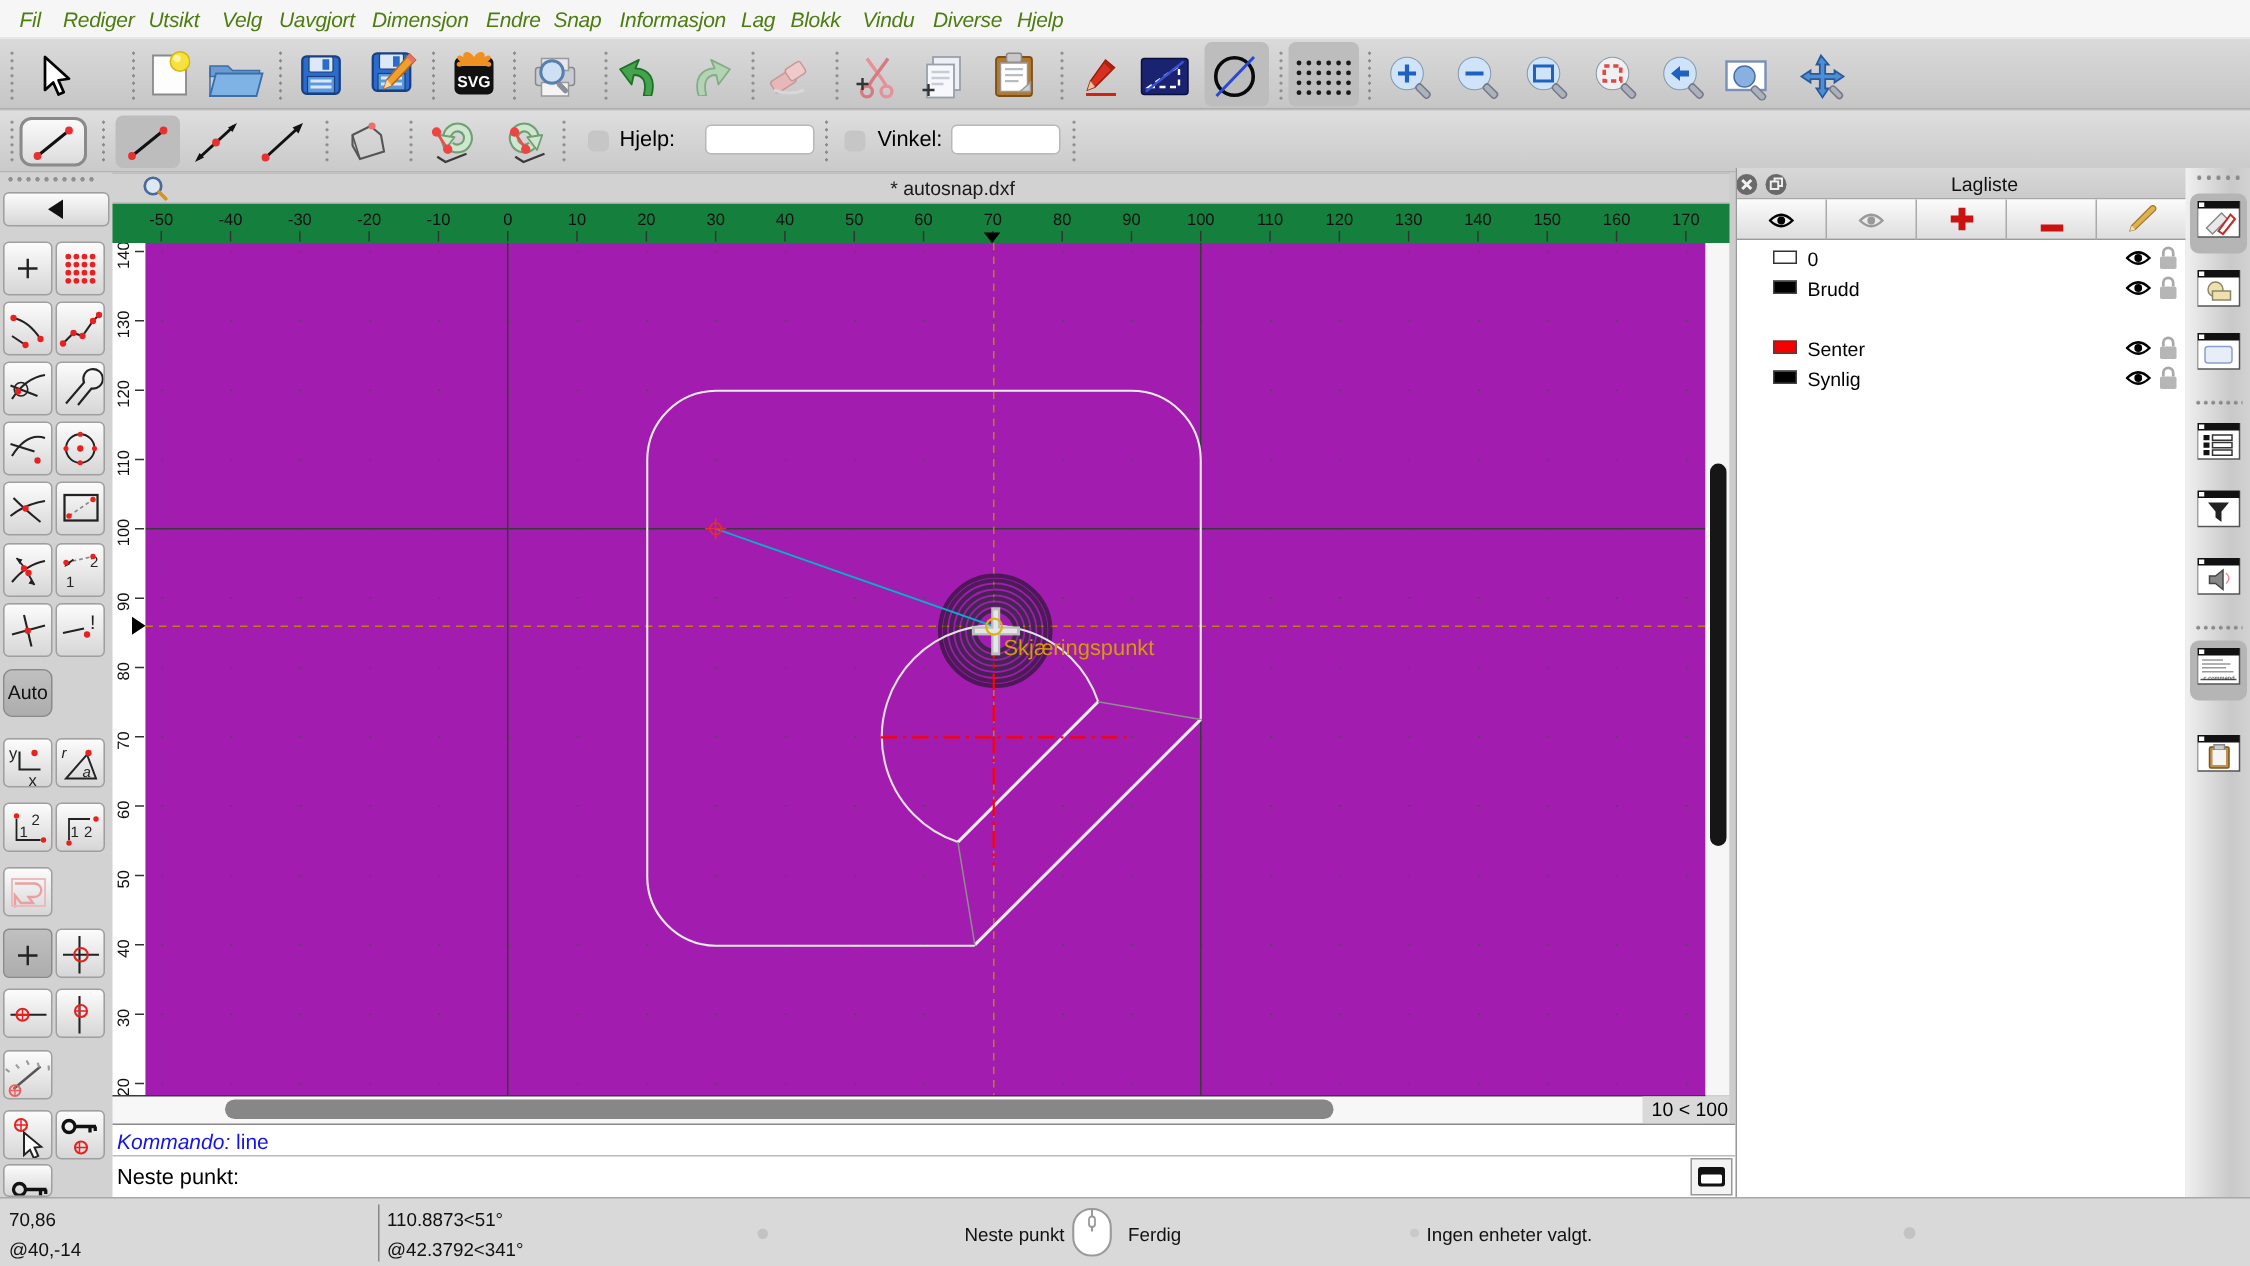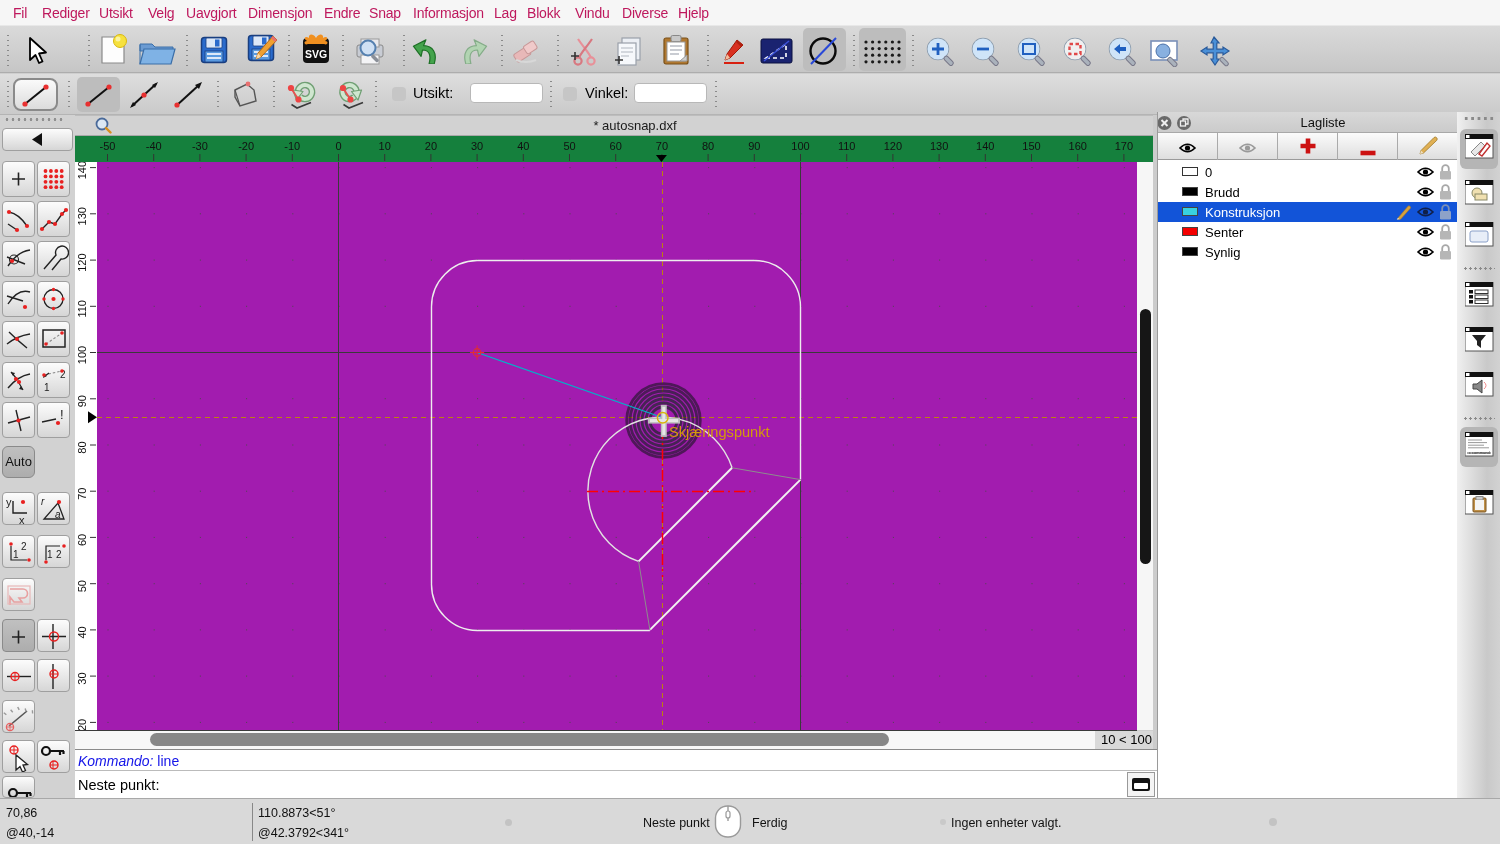--- a/index.html
+++ b/index.html
@@ -1,18 +1,18 @@
 <!DOCTYPE html>
 <html><head>
 <meta charset="utf-8">
 <style>
   * { margin:0; padding:0; box-sizing:border-box; }
   html,body { width:1500px; height:844px; overflow:hidden; font-family:"Liberation Sans",sans-serif; background:#cfcfcf; }
   #menubar { position:absolute; left:0; top:0; width:1500px; height:25px; background:#f6f6f6; }
-  #menubar span { position:absolute; top:5px; font-size:14px; color:#be185d; letter-spacing:-0.2px; }
+  #menubar span { position:absolute; top:5px; font-size:14px; color:#4d7c0f; letter-spacing:-0.2px;font-style:italic; }
   #tb1 { position:absolute; left:0; top:25px; width:1500px; height:48px;
          background:linear-gradient(#dadada,#c6c6c6); border-top:1px solid #e8e8e8; border-bottom:1px solid #adadad;}
   #tb2 { position:absolute; left:0; top:74px; width:1500px; height:41px;
          background:linear-gradient(#dedede,#cacaca); border-bottom:1px solid #b4b4b4;}
   .vsep { position:absolute; width:2px; background-image:radial-gradient(circle, #8a8a8a 34%, transparent 40%); background-size:2px 5px; }
   #leftdock { position:absolute; left:0; top:115px; width:75px; height:683px; background:#d2d2d2; }
   .dbtn { position:absolute; background:linear-gradient(#fcfcfc,#d6d6d6); border:1px solid #9f9f9f; border-radius:4px; }
   .dbtn.pressed { background:linear-gradient(#c0c0c0,#adadad); border-color:#8a8a8a; }
   #mdititle { position:absolute; left:75px; top:115px; width:1080px; height:21px; background:#d2d2d2;
       border-top:1px solid #bdbdbd; border-bottom:1px solid #a8a8a8; font-size:13px; color:#1a1a1a;
@@ -279,21 +279,21 @@
     <svg style="position:absolute;left:337px;top:6px" width="32" height="30" viewBox="0 0 32 30">
       <path d="M19.5 12 A7 7 0 1 0 17.45 16.95" fill="none" stroke="#6f9f73" stroke-width="6.6"></path>
       <path d="M19.5 12 A7 7 0 1 0 17.45 16.95" fill="none" stroke="#cfe6cf" stroke-width="3.8"></path>
       <path d="M24.5 10 L14.5 11.5 L21 20Z" fill="#cfe6cf" stroke="#6f9f73" stroke-width="1.2" stroke-linejoin="round"></path>
       <path d="M6.5 24.5 L12 28 L26 22.5" fill="none" stroke="#3a3a3a" stroke-width="1.6"></path>
       <path d="M6 8 L13.5 19.5" stroke="#e85050" stroke-width="1.8"></path>
       <circle cx="6" cy="8" r="3.1" fill="#ee4444"></circle>
       <circle cx="13.5" cy="19.5" r="3.1" fill="#ee4444"></circle>
     </svg>
     <div style="position:absolute;left:392px;top:13px;width:14px;height:14px;background:#c6c6c6;border-radius:4px"></div>
-    <div style="position:absolute;left:413px;top:11px;font-size:14.5px">Utsikt:</div>
+    <div style="position:absolute;left:413px;top:11px;font-size:14.5px">Hjelp:</div>
     <div style="position:absolute;left:470px;top:9px;width:73px;height:20px;background:#fff;border:1px solid #b8b8b8;border-radius:4px"></div>
     <div style="position:absolute;left:563px;top:13px;width:14px;height:14px;background:#c6c6c6;border-radius:4px"></div>
     <div style="position:absolute;left:585px;top:11px;font-size:14.5px">Vinkel:</div>
     <div style="position:absolute;left:634px;top:9px;width:73px;height:20px;background:#fff;border:1px solid #b8b8b8;border-radius:4px"></div>
   </div>
 <div id="leftdock">
     <div style="position:absolute;left:4px;top:3px;width:60px;height:3px;background-image:radial-gradient(circle,#909090 40%,transparent 46%);background-size:6px 3px"></div>
     <div class="dbtn" style="left:2px;top:13px;width:71px;height:23px"><svg width="69" height="21" viewBox="0 0 69 21">
         <path d="M39 4 L29 10.5 L39 17Z" fill="#111"></path>
       </svg></div>
@@ -630,37 +630,20 @@
       <span style="position:absolute;left:47px;top:3px">Brudd</span>
       <span style="position:absolute;left:259px;top:4px"><svg width="17" height="12" viewBox="0 0 17 12">
           <path d="M1 6 Q8.5 -1.5 16 6 Q8.5 13.5 1 6Z" fill="none" stroke="#000" stroke-width="1.6"></path>
           <circle cx="8.5" cy="6" r="2.6" fill="#000"></circle>
         </svg></span>
       <span style="position:absolute;left:281px;top:2px"><svg width="13" height="16" viewBox="0 0 13 16">
           <path d="M3.2 7V4.5a3.3 3.3 0 0 1 6.6 0V7" fill="none" stroke="#a8a8a8" stroke-width="1.8"></path>
           <rect x="1" y="7" width="11" height="8.4" rx="1.2" fill="#b6b6b6"></rect>
         </svg></span>
     </div>
-    <div class="srow" style="top:89.7px;background:#1254d8;color:#fff;">
-      <span class="swatch" style="background:#38d2e0;border-color:#444"></span>
-      <span style="position:absolute;left:47px;top:3px">Konstruksjon</span>
-      <span style="position:absolute;left:237px;top:2px"><svg width="17" height="17" viewBox="0 0 17 17">
-          <path d="M3.2 13.8 1.8 15.6 4 15.2" fill="#e8c98e"></path>
-          <path d="M4 15.2 3.2 13.8 13 2.2a1.6 1.6 0 0 1 2.4 2L5.6 15.2Z" fill="#d6a23c" stroke="#b07820" stroke-width="0.6"></path>
-          <path d="M1.8 15.6 3.2 13.8l1.8 1.4Z" fill="#e8d5ae"></path>
-        </svg></span>
-      <span style="position:absolute;left:259px;top:4px"><svg width="17" height="12" viewBox="0 0 17 12">
-          <path d="M1 6 Q8.5 -1.5 16 6 Q8.5 13.5 1 6Z" fill="none" stroke="#10204a" stroke-width="1.6"></path>
-          <circle cx="8.5" cy="6" r="2.6" fill="#10204a"></circle>
-        </svg></span>
-      <span style="position:absolute;left:281px;top:2px"><svg width="13" height="16" viewBox="0 0 13 16">
-          <path d="M3.2 7V4.5a3.3 3.3 0 0 1 6.6 0V7" fill="none" stroke="#7e90b4" stroke-width="1.8"></path>
-          <rect x="1" y="7" width="11" height="8.4" rx="1.2" fill="#8ea2c8"></rect>
-        </svg></span>
-    </div>
     <div class="srow" style="top:109.8px;">
       <span class="swatch" style="background:#f50000;border-color:#444"></span>
       <span style="position:absolute;left:47px;top:3px">Senter</span>
       <span style="position:absolute;left:259px;top:4px"><svg width="17" height="12" viewBox="0 0 17 12">
           <path d="M1 6 Q8.5 -1.5 16 6 Q8.5 13.5 1 6Z" fill="none" stroke="#000" stroke-width="1.6"></path>
           <circle cx="8.5" cy="6" r="2.6" fill="#000"></circle>
         </svg></span>
       <span style="position:absolute;left:281px;top:2px"><svg width="13" height="16" viewBox="0 0 13 16">
           <path d="M3.2 7V4.5a3.3 3.3 0 0 1 6.6 0V7" fill="none" stroke="#a8a8a8" stroke-width="1.8"></path>
           <rect x="1" y="7" width="11" height="8.4" rx="1.2" fill="#b6b6b6"></rect>

